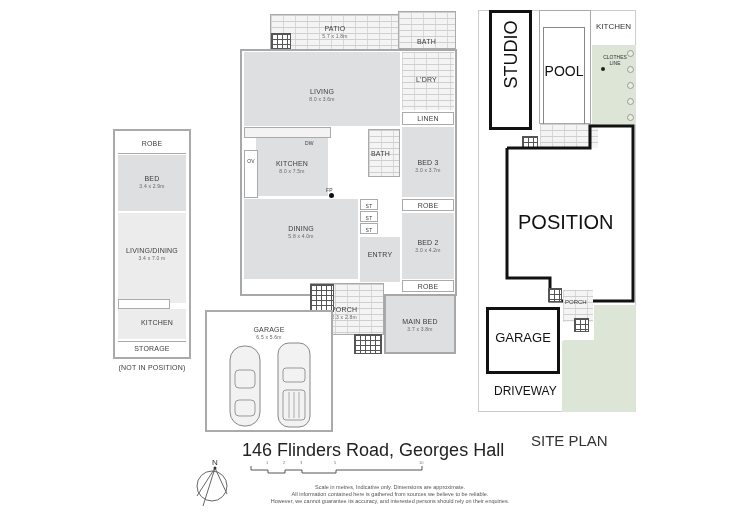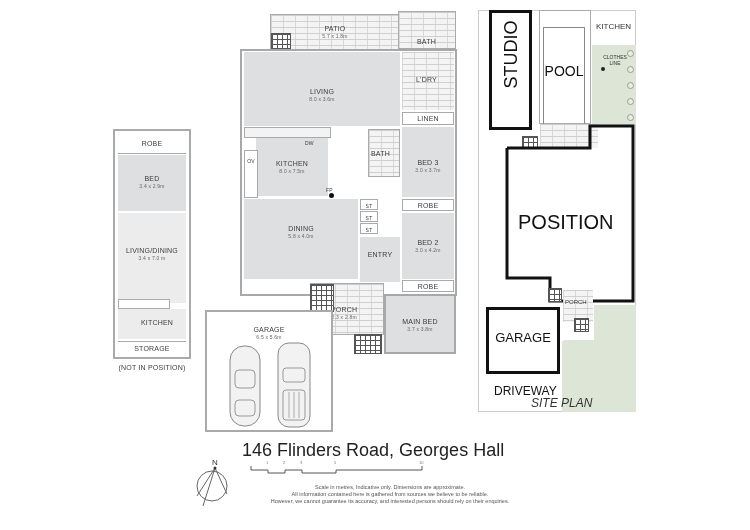--- a/index.html
+++ b/index.html
@@ -198,21 +198,21 @@
 
 <div class="abs tiles" style="left:563px;top:290px;width:30px;height:32px;"></div>
 <div class="siteTxt" style="left:565px;top:299px;font-size:6px;color:#333;">PORCH</div>
 <div class="abs stairs" style="left:548px;top:288px;width:14px;height:14px;"></div>
 <div class="abs stairs" style="left:574px;top:318px;width:15px;height:14px;"></div>
 
 <div class="thick" style="left:486px;top:307px;width:74px;height:67px;">
   <div class="siteTxt" style="left:0;right:0;top:20px;font-size:13px;text-align:center;">GARAGE</div>
 </div>
 <div class="siteTxt" style="left:494px;top:384px;font-size:12px;">DRIVEWAY</div>
-<div class="siteTxt" style="left:531px;top:396px;font-size:12px;color:#333;font-style:italic;">SITE PLAN</div>
+<div class="siteTxt" style="left:531px;top:432px;font-size:15px;color:#333;">SITE PLAN</div>
 
 <div class="siteTxt" style="left:230px;top:440px;font-size:18px;color:#222;margin-left:12px;">146 Flinders Road, Georges Hall</div>
 
 <svg class="abs" style="left:250px;top:465px;" width="186" height="10">
   <polyline points="1,1 1,5 18,5 18,8 35,8 35,5 52,5 52,8 86,8 86,5 172,5 172,1" fill="none" stroke="#555" stroke-width="1"></polyline>
 </svg>
 <div class="siteTxt" style="left:266px;top:460px;font-size:4px;color:#777;">1</div>
 <div class="siteTxt" style="left:283px;top:460px;font-size:4px;color:#777;">2</div>
 <div class="siteTxt" style="left:300px;top:460px;font-size:4px;color:#777;">3</div>
 <div class="siteTxt" style="left:334px;top:460px;font-size:4px;color:#777;">5</div>

